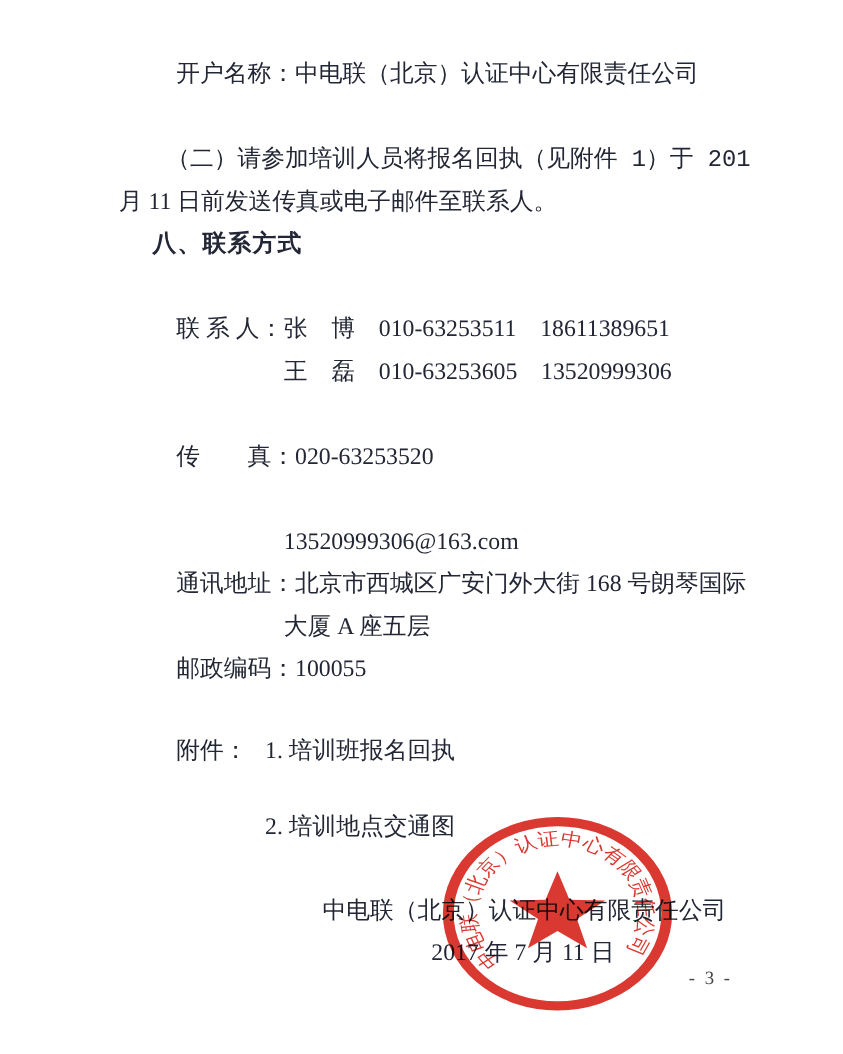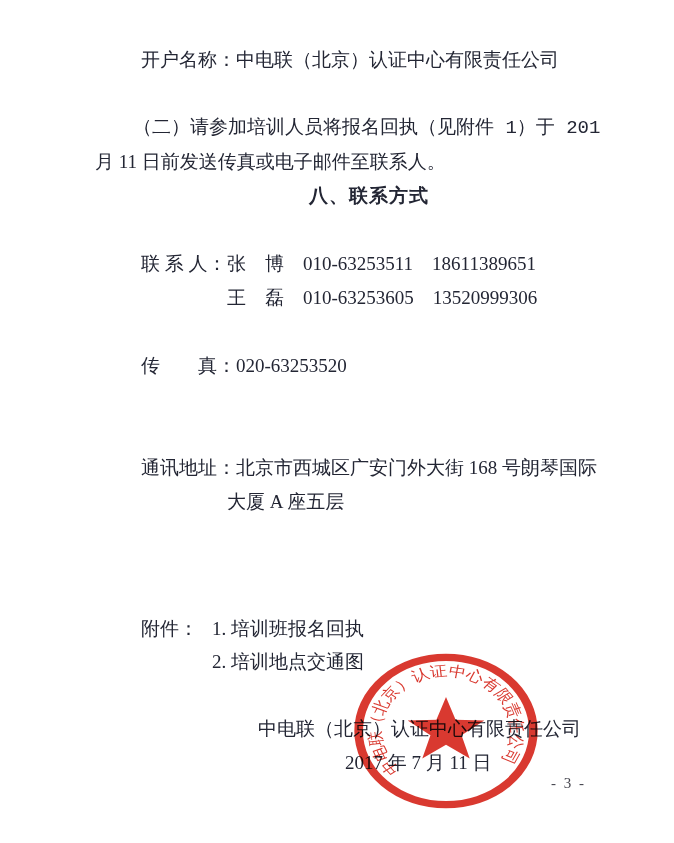--- a/index.html
+++ b/index.html
@@ -32,21 +32,20 @@
   }
   .lbl-att {
     display: inline-block;
     min-width: 71px;
     white-space: pre;
   }
   .heading {
     font-weight: bold;
     padding-left: 27px;
     letter-spacing: 1px;
-    text-align: center;
   }
   .para-first { text-indent: 38px; font-family: Liberation Mono, monospace; }
   .sig-company { left: 258px; width: auto; }
   .sig-date { left: 345px; width: auto; }
   .pagenum {
     left: 551px;
     top: 773px;
     width: auto;
     font-size: 15px;
     line-height: 20px;
@@ -81,28 +80,34 @@
 
   <div class="line row" style="top:213px">
     <span class="lbl">联 系 人：</span><span>张　博　010-63253511    18611389651</span>
   </div>
   <div class="line row" style="top:247px">
     <span class="lbl"></span><span>王　磊　010-63253605    13520999306</span>
   </div>
   <div class="line row" style="top:315px">
     <span class="lbl">传　　真：</span><span>020-63253520</span>
   </div>
+  <div class="line row" style="top:383px">
+    <span class="lbl"></span><span>13520999306@163.com</span>
+  </div>
   <div class="line row" style="top:417px">
     <span class="lbl">通讯地址：</span><span>北京市西城区广安门外大街 168 号朗琴国际</span>
   </div>
   <div class="line row" style="top:451px">
     <span class="lbl"></span><span>大厦 A 座五层</span>
   </div>
+  <div class="line row" style="top:485px">
+    <span class="lbl">邮政编码：</span><span>100055</span>
+  </div>
 
-  <div class="line row" style="top:578px">
+  <div class="line row" style="top:550px">
     <span class="lbl-att">附件：</span><span>1. 培训班报名回执</span>
   </div>
   <div class="line row" style="top:611px">
     <span class="lbl-att"></span><span>2. 培训地点交通图</span>
   </div>
 
   <div class="line sig-company" style="top:712px">中电联（北京）认证中心有限责任公司</div>
   <div class="line sig-date" style="top:746px">2017 年 7 月 11 日</div>
 
   <div class="line pagenum">- 3 -</div>

